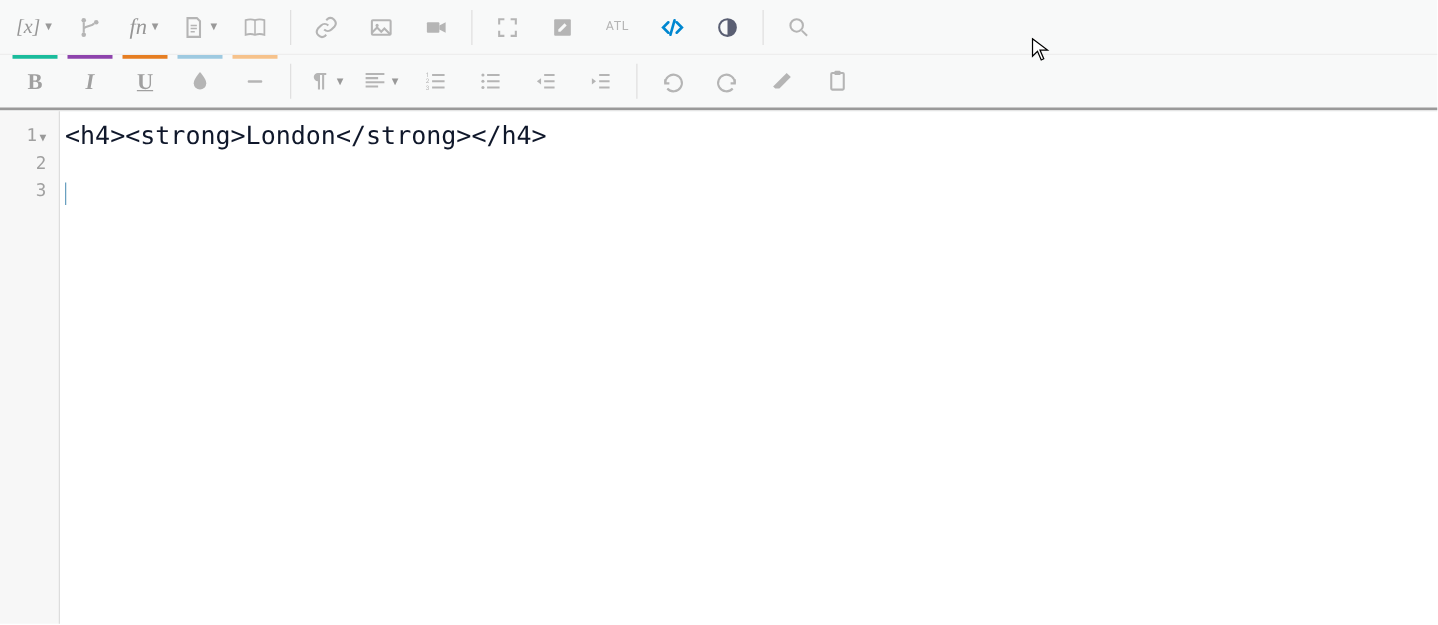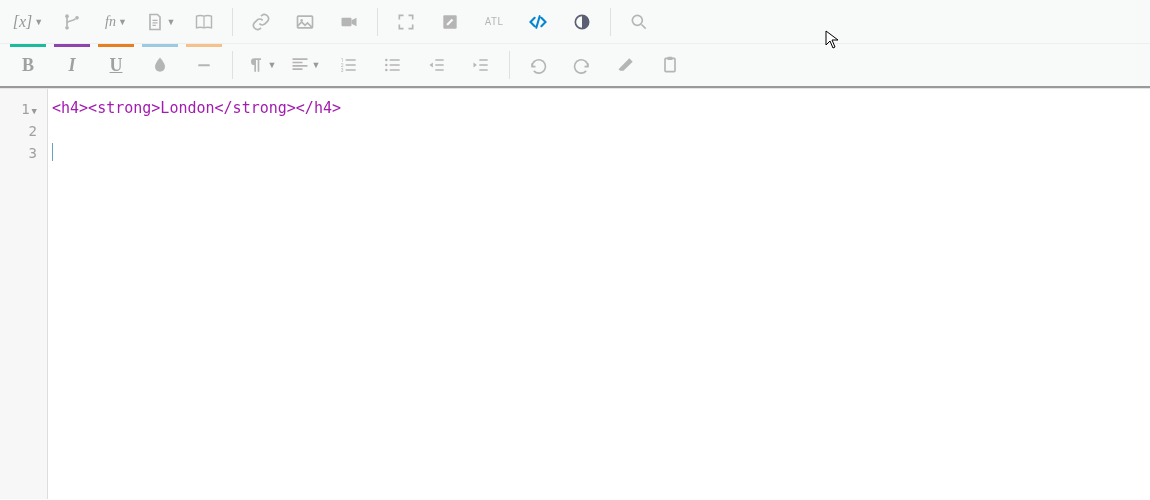--- a/index.html
+++ b/index.html
@@ -56,35 +56,35 @@
     color:#a0a0a0;
     font-family: Menlo, Consolas, monospace;
     font-size:14px;
   }
   .gutter div { padding:1px 10px 1px 0; height:22px; line-height:22px; }
   .gutter .fold { font-size:9px; color:#999; margin-left:2px;}
   .code {
     flex:1;
     padding:8px 4px;
     font-family: Menlo, Consolas, monospace;
-    font-size:15px;
-    color:#a21caf;
+    font-size:20px;
+    color:#0f172a;
     line-height:22px;
     position:relative;
   }
   .code-line { height:22px; white-space:pre; }
   .cursor {
     display:inline-block; width:1px; height:18px;
     border-left:1px solid #6aa0c0; vertical-align:text-bottom;
   }
   .mouse-cursor {
     position:absolute; top:30px; left:825px; width:16px; height:20px; pointer-events:none;
   }
   .row2 .tbtn { color:#b5b5b5; }
-  .fn { font-style:italic; font-family: Georgia, serif; font-size:14px; color:#969696;}
+  .fn { font-style:italic; font-family: Georgia, serif; font-size:18px; color:#969696;}
   .bracket-x { font-style:italic; font-family: serif; font-size:16px; color:#969696; }
   .atl { font-weight:400; font-size:10px; letter-spacing:0.5px; color:#b5b5b5; }
 </style>
 </head>
 <body>
 
 <div class="toolbar">
   <div class="toolbar-row">
     <div class="tbtn underline-teal">
       <span class="bracket-x">[x]</span>

